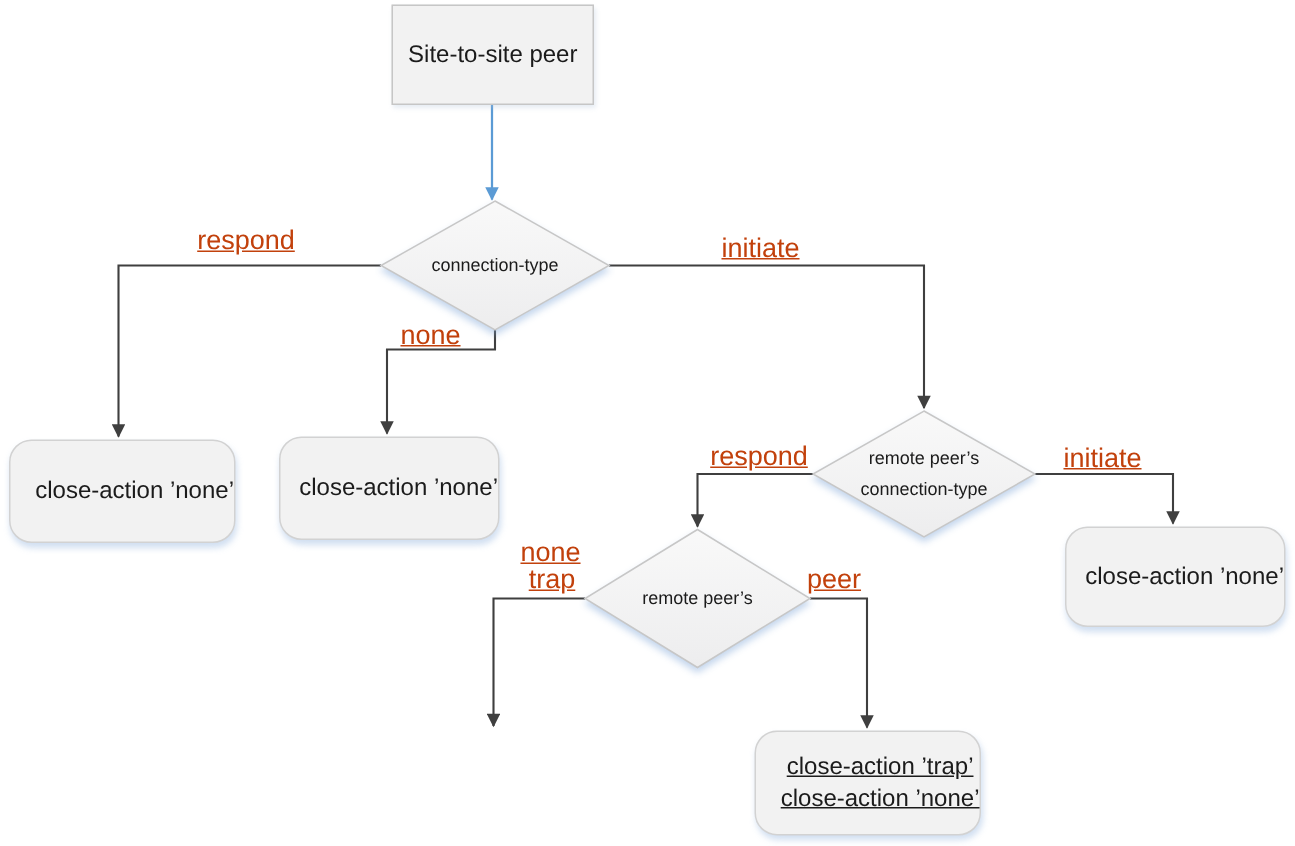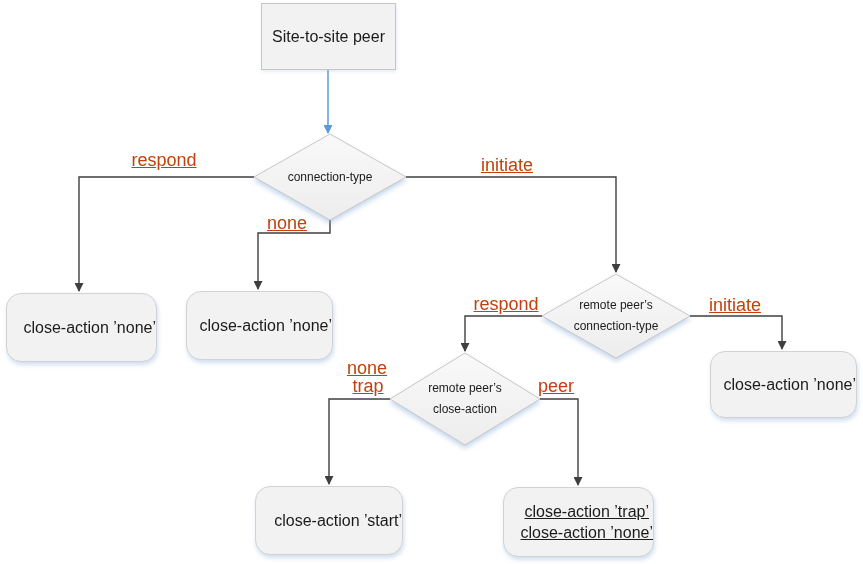--- a/index.html
+++ b/index.html
@@ -121,41 +121,37 @@
   </div>
 
   <div class="node rounded" style="left:186px;top:291px;width:147px;height:69px;">
     <span>close-action ’none’</span>
   </div>
 
   <div class="node rounded" style="left:710px;top:351px;width:147px;height:67px;">
     <span>close-action ’none’</span>
   </div>
 
-  <div class="node rounded" style="left:255px;top:486px;width:148px;height:69px;">
-    <span>close-action ’start’</span>
-  </div>
 
   <div class="node rounded" style="left:503px;top:487px;width:151px;height:70px;text-decoration:underline;">
     <span>
       <span class="line2">close-action ’trap’</span>
       <span class="line2">close-action ’none’</span>
     </span>
   </div>
 
   <div class="diamond-label" style="left:330px;top:177px;">connection-type</div>
 
   <div class="diamond-label" style="left:616px;top:316px;">
     <span class="line2">remote peer’s</span>
     <span class="line2">connection-type</span>
   </div>
 
   <div class="diamond-label" style="left:465px;top:399px;">
     <span class="line2">remote peer’s</span>
-    <span class="line2">close-action</span>
   </div>
 
   <div class="edge-label" style="left:164px;top:153px;">respond</div>
   <div class="edge-label" style="left:287px;top:216px;">none</div>
   <div class="edge-label" style="left:507px;top:158px;">initiate</div>
   <div class="edge-label" style="left:506px;top:297px;">respond</div>
   <div class="edge-label" style="left:735px;top:298px;">initiate</div>
   <div class="edge-label" style="left:367px;top:361px;">none</div>
   <div class="edge-label" style="left:368px;top:379px;">trap</div>
   <div class="edge-label" style="left:556px;top:379px;">peer</div>

